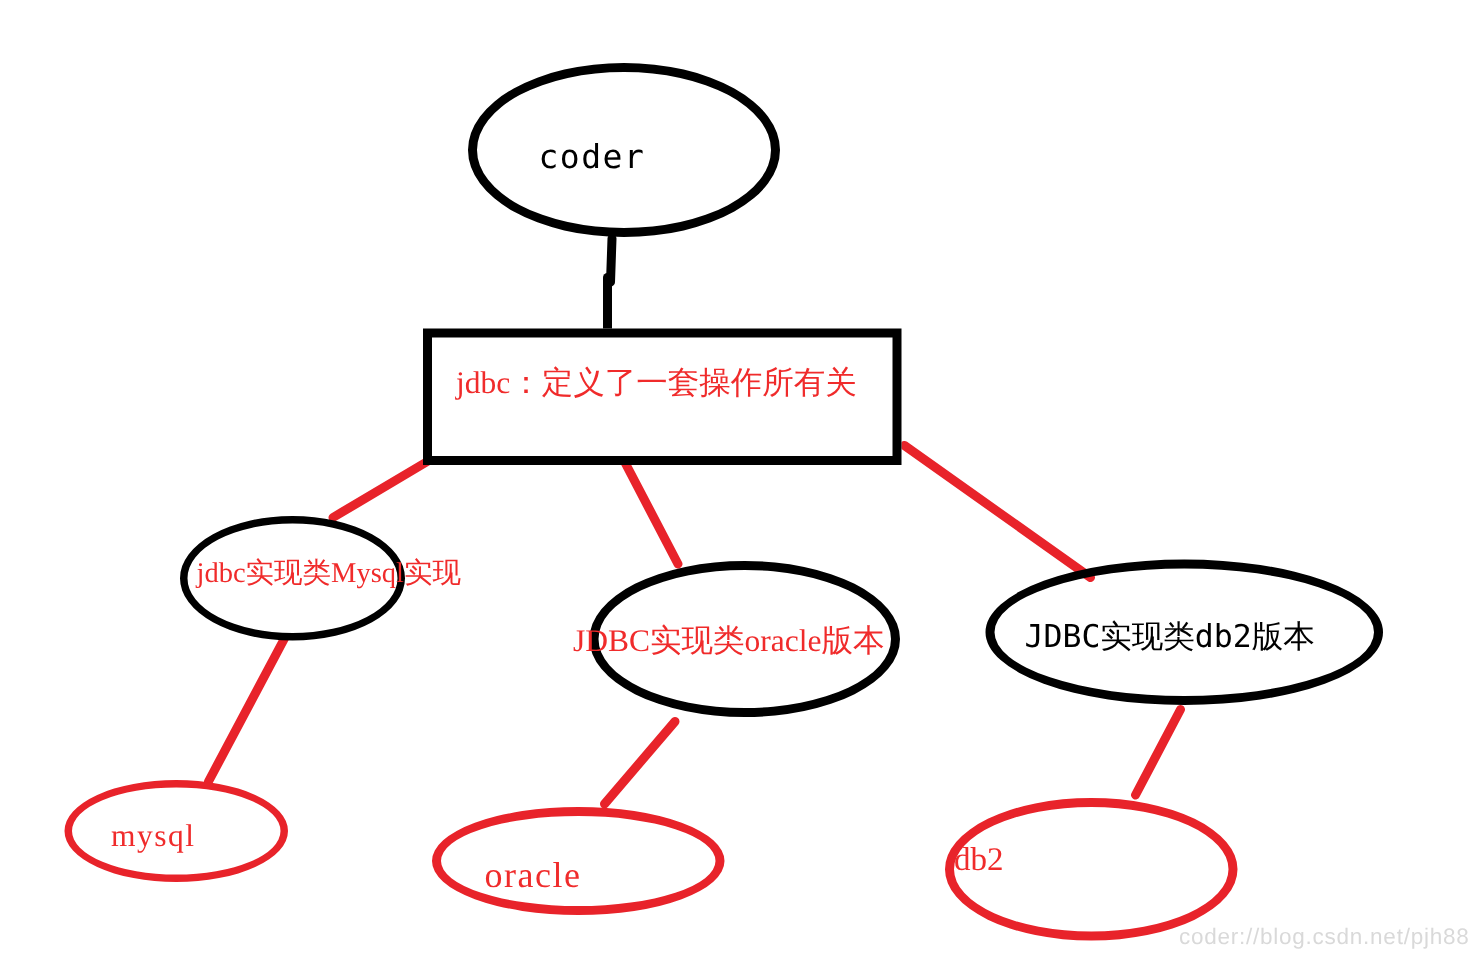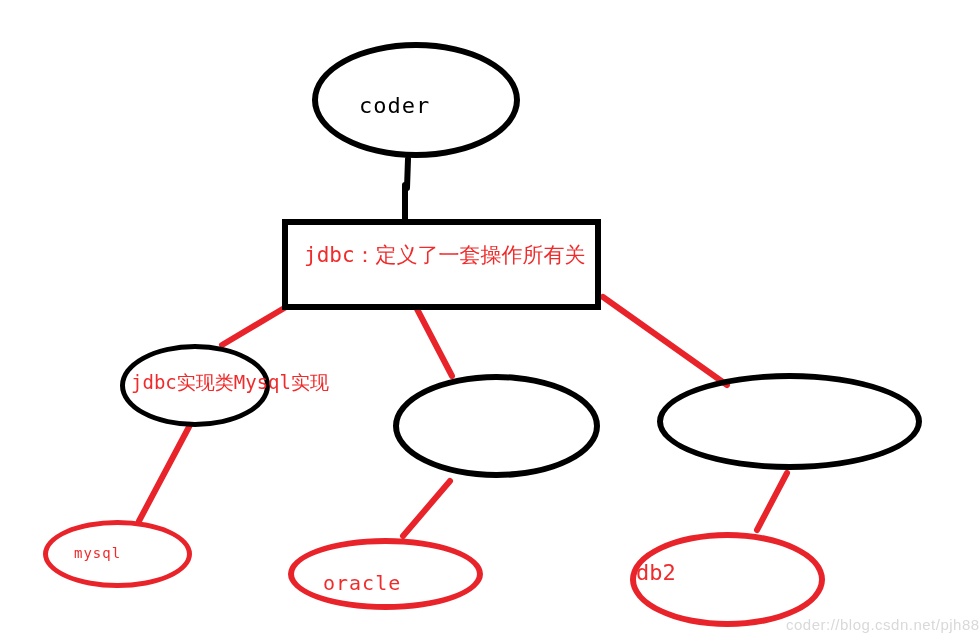--- a/index.html
+++ b/index.html
@@ -43,29 +43,29 @@
     width: 319px; height: 91px;
     border: 6px solid var(--black);
     background: #ffffff;
   }
 
   .label {
     position: absolute;
     white-space: nowrap;
     color: var(--black);
   }
-  .label.red { color: var(--red-text); }
+  .label.red { color: var(--red-text); font-family: Liberation Serif, serif; }
 
   .lbl-coder        { left: 359px; top: 93px;  font-size: 22px; letter-spacing: 1px; }
   .lbl-rect         { left: 304px; top: 239px; font-size: 21px; line-height: 33px; }
   .lbl-impl-mysql   { left: 131px; top: 369px; font-size: 19px; line-height: 27px; text-align: center; }
   .lbl-impl-oracle  { left: 382px; top: 413px; font-size: 21px; }
   .lbl-impl-db2     { left: 683px; top: 410px; font-size: 21px; }
-  .lbl-db-mysql     { left: 74px;  top: 545px; font-size: 14px; letter-spacing: 1px; text-align: right; }
-  .lbl-db-oracle    { left: 323px; top: 571px; font-size: 20px; letter-spacing: 1px; }
+  .lbl-db-mysql     { left: 74px;  top: 545px; font-size: 21px; letter-spacing: 1px; text-align: right; }
+  .lbl-db-oracle    { left: 323px; top: 571px; font-size: 24px; letter-spacing: 1px; }
   .lbl-db-db2       { left: 636px; top: 560px; font-size: 22px; }
 
   .watermark {
     position: absolute;
     left: 786px; top: 616px;
     font-family: "Liberation Sans", "DejaVu Sans", sans-serif;
     font-size: 15px;
     color: var(--wm);
     letter-spacing: 0.5px;
   }
@@ -102,22 +102,24 @@
   <div class="label red lbl-rect">
     <div>jdbc：定义了一套操作所有关</div>
   </div>
 
   <div class="ellipse black-stroke thin el-impl-mysql"></div>
   <div class="label red lbl-impl-mysql">
     <div>jdbc实现类Mysql实现</div>
   </div>
 
   <div class="ellipse black-stroke el-impl-oracle"></div>
+  <div class="label red lbl-impl-oracle">JDBC实现类oracle版本</div>
 
   <div class="ellipse black-stroke el-impl-db2"></div>
+  <div class="label lbl-impl-db2">JDBC实现类db2版本</div>
 
   <div class="ellipse red-stroke thin el-db-mysql"></div>
   <div class="label red lbl-db-mysql">mysql</div>
 
   <div class="ellipse red-stroke el-db-oracle"></div>
   <div class="label red lbl-db-oracle">oracle</div>
 
   <div class="ellipse red-stroke el-db-db2"></div>
   <div class="label red lbl-db-db2">db2</div>
 

